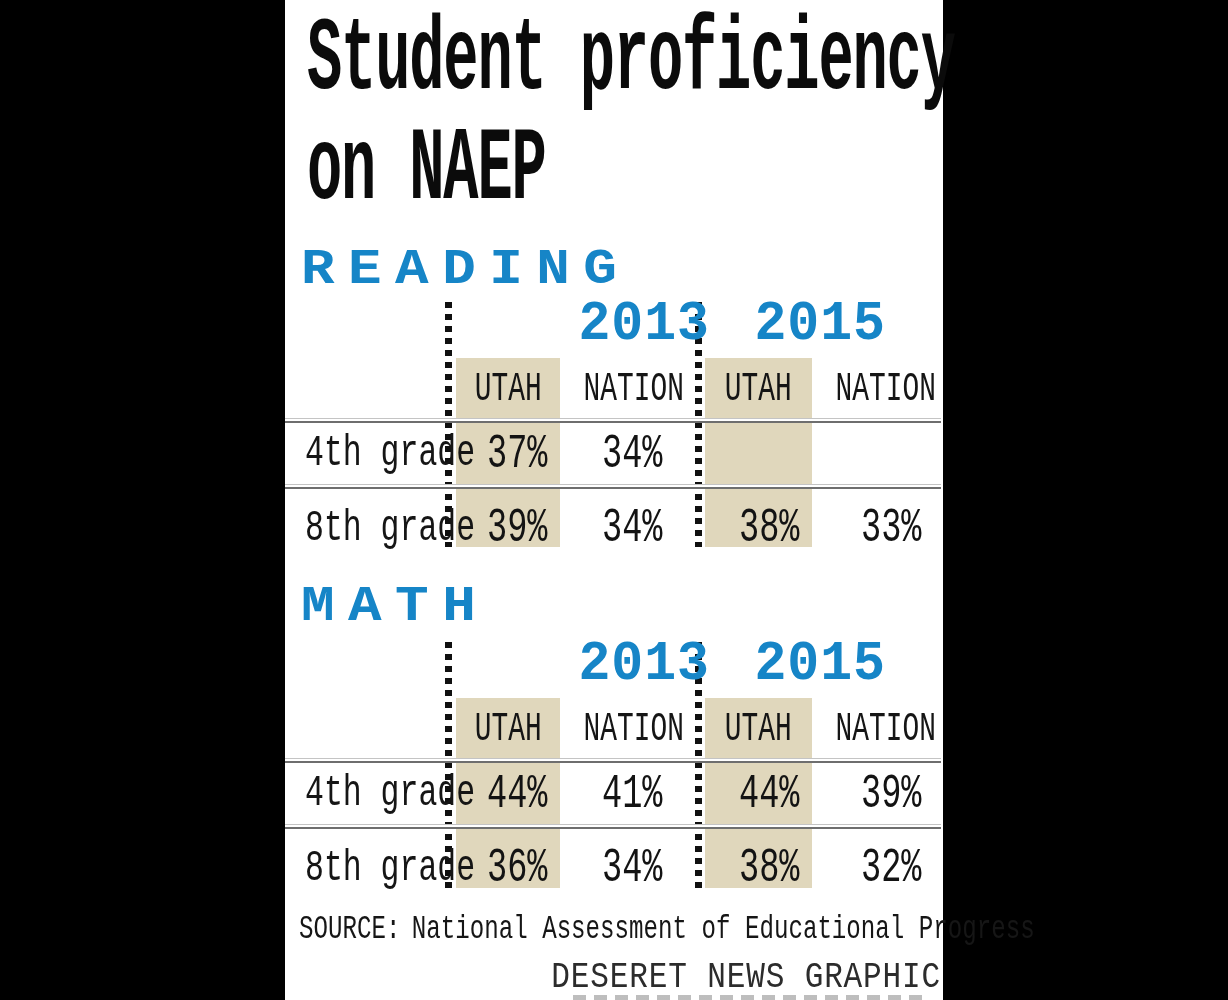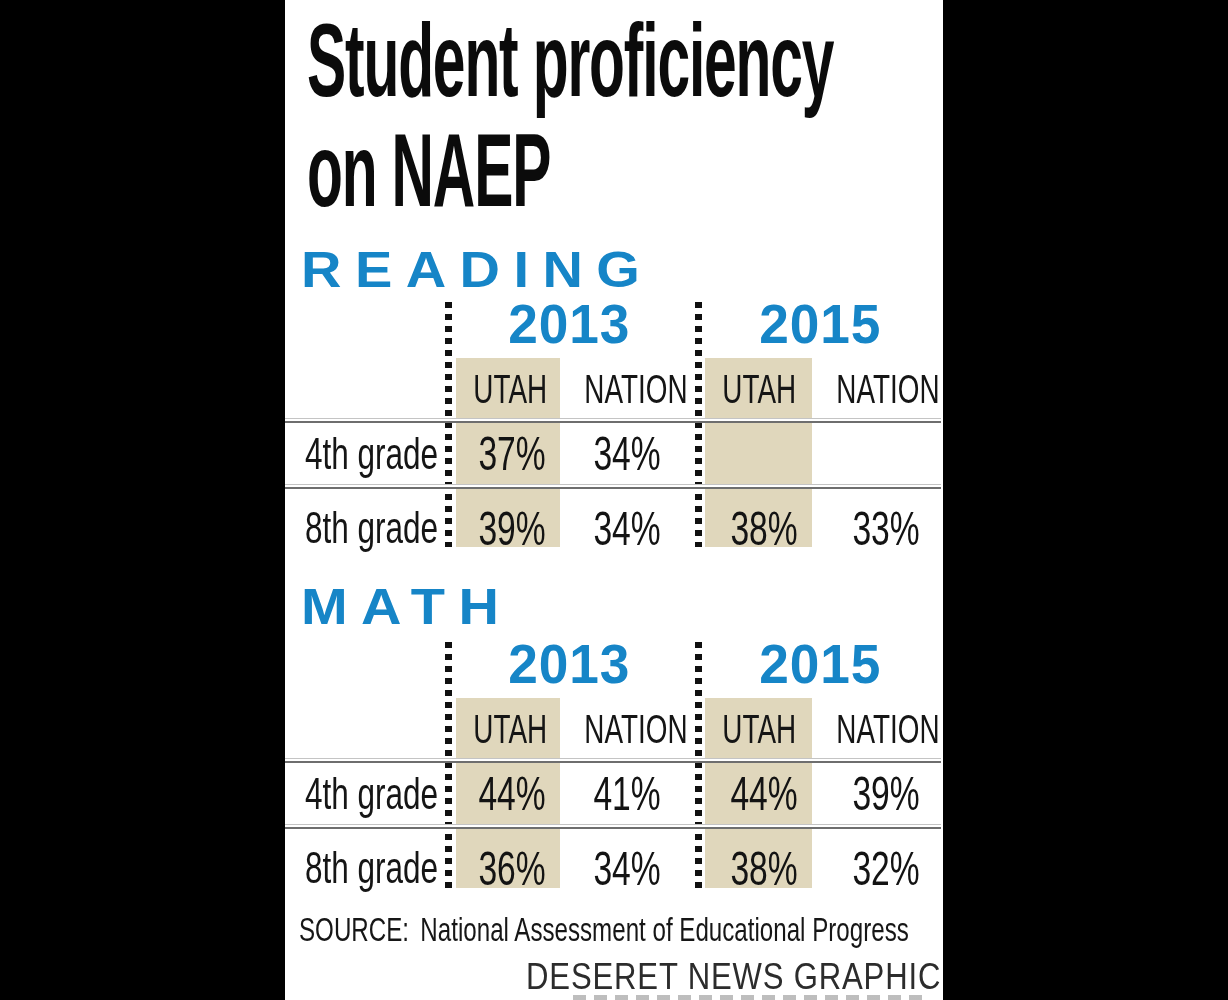--- a/index.html
+++ b/index.html
@@ -1,19 +1,19 @@
 <!DOCTYPE html>
 <html><head>
 <meta charset="utf-8">
 <style>
   * { margin:0; padding:0; box-sizing:border-box; }
   html,body { width:1228px; height:1000px; overflow:hidden; }
   body { background:#000; font-family:"Liberation Sans", sans-serif; }
 
-  .stage { position:relative; width:1228px; height:920px; background:#a3a3a3; }
+  .stage { position:relative; width:1228px; height:920px; background:#a3a3a3;font-family:Liberation Mono, monospace; }
   .panel { position:absolute; left:285px; top:0; width:658px; height:1000px; background:#fff; }
 
   
   .title {
     position:absolute; left:22px; top:6px;
     font-size:103px; font-weight:bold; color:#0b0b0b;
     line-height:110px; letter-spacing:-2px; white-space:nowrap;
     transform:scaleX(0.57); transform-origin:left top;
   }
 
@@ -37,21 +37,21 @@
   .tan-2 { left:420px; width:107px; }
 
   .dotline {
     position:absolute; top:2px; bottom:0; width:7px;
     background:repeating-linear-gradient(180deg,#101010 0 6px,rgba(0,0,0,0) 6px 12px);
   }
   .dot-1 { left:160px; }
   .dot-2 { left:410px; }
 
   .year-row { position:absolute; top:-4px; height:56px; text-align:center; }
-  .year-1 { left:159px; width:250px; }
+  .year-1 { left:178px; width:250px;text-align:right; }
   .year-2 { left:412px; width:246px; }
   .year-row span {
     font-size:56px; font-weight:bold; line-height:56px; letter-spacing:1px;
     display:inline-block; transform:scaleX(0.95);
   }
 
   .hdr-row { position:absolute; top:64px; height:50px; }
   .cellbox { position:absolute; text-align:center; }
   .col-u1 { left:171px; width:104px; }
   .col-n1 { left:275px; width:115px; }

